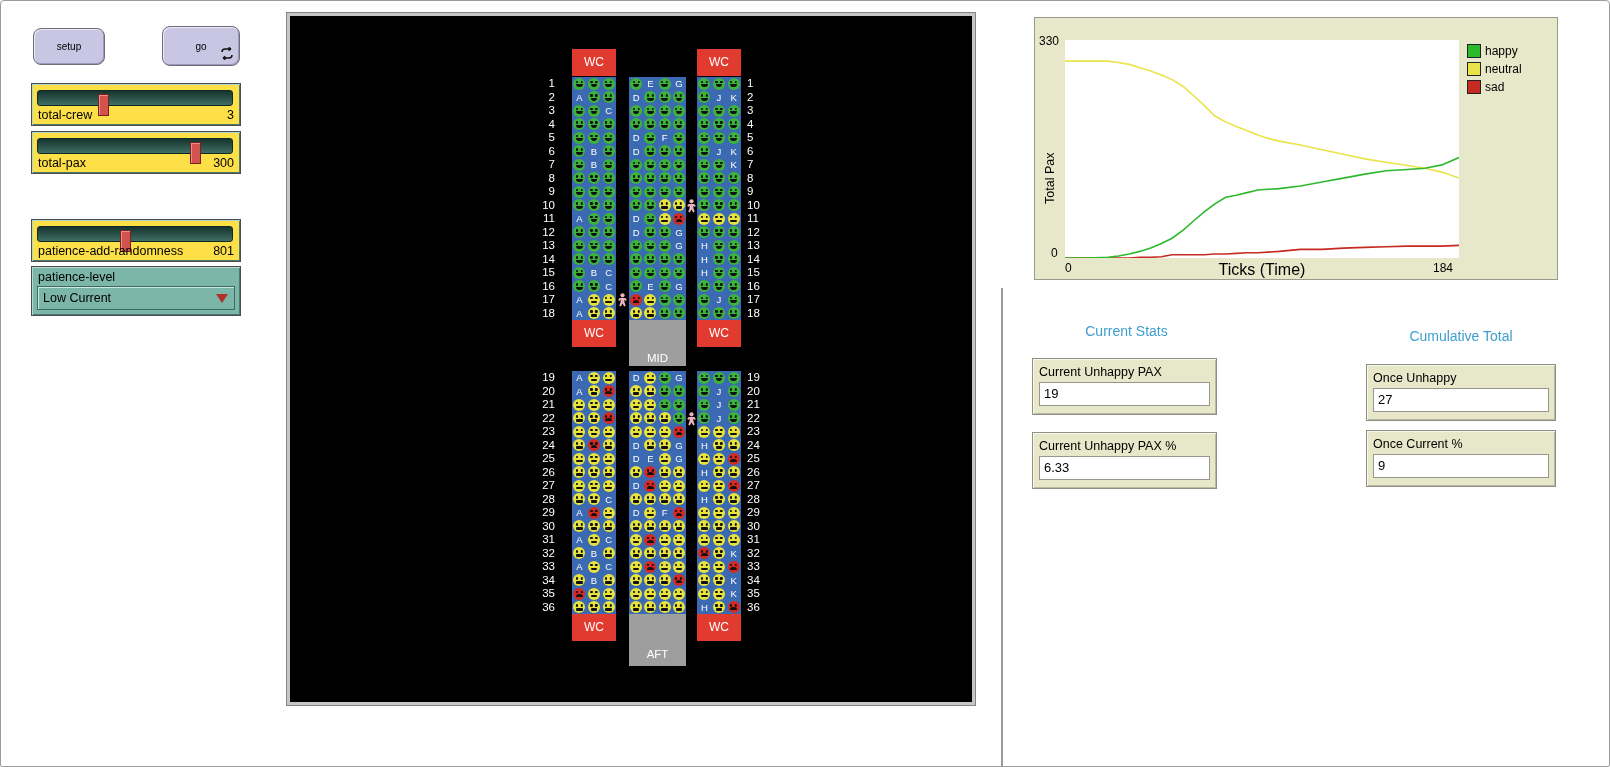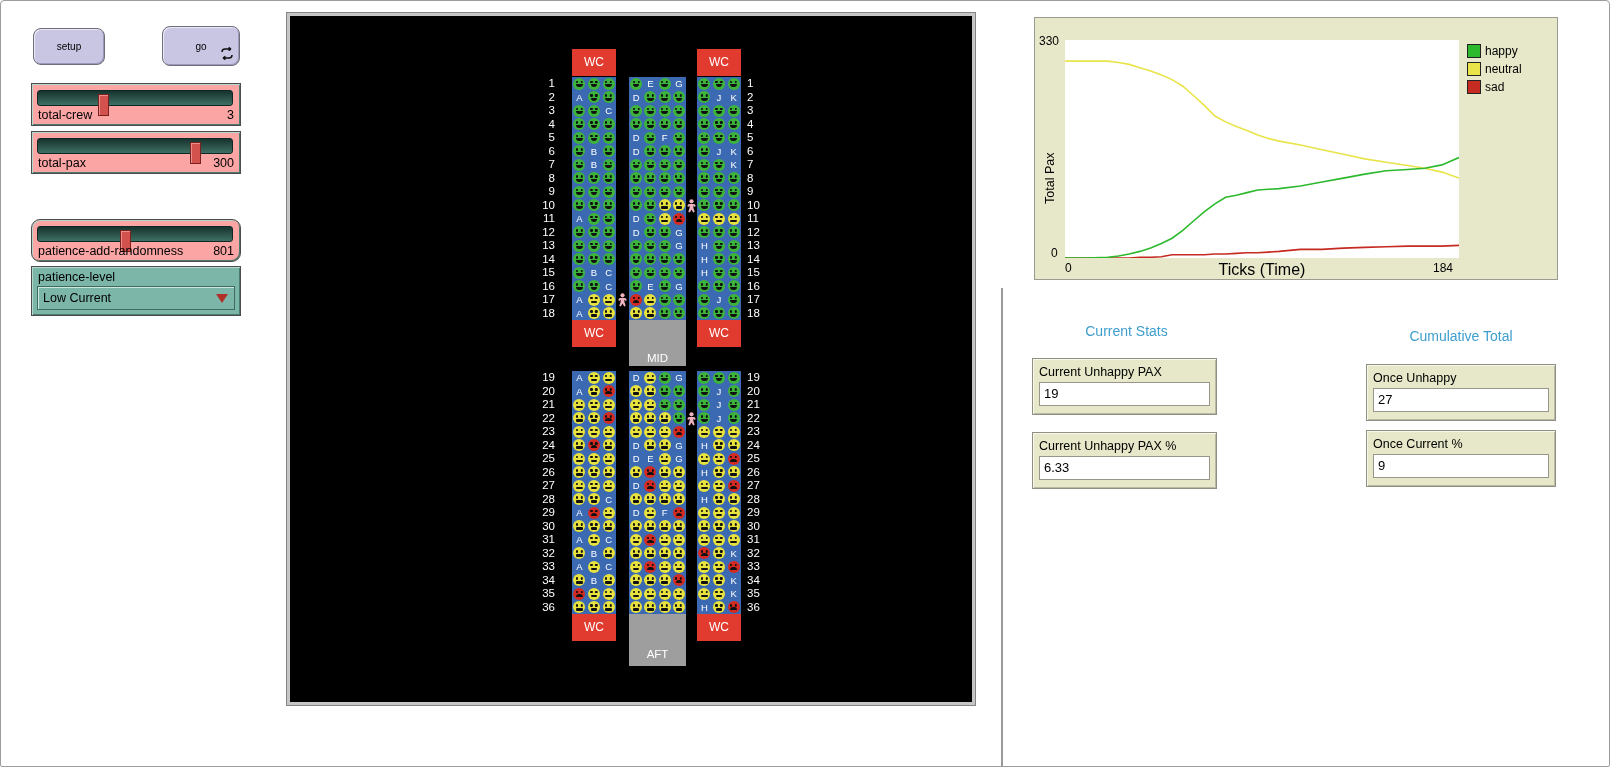--- a/index.html
+++ b/index.html
@@ -10,28 +10,28 @@
 
   
   .nl-button{position:absolute;background:#c9c6e4;border:1px solid #6e6e78;border-radius:8px;
     box-shadow:inset 1px 1px 0 #eceaf8,inset -1px -1px 0 #9b98bc;
     display:flex;align-items:center;justify-content:center;font-size:10px;cursor:pointer;}
   .btn-setup{left:33px;top:28px;width:72px;height:37px;}
   .btn-go{left:162px;top:26px;width:78px;height:40px;}
   .forever-icon{position:absolute;right:5px;bottom:5px;width:14px;height:13px;}
 
   
-  .nl-slider{position:absolute;width:208px;height:41px;background:#fca5a5;border:1px solid #4d4d4d;
+  .nl-slider{position:absolute;width:208px;height:41px;background:#fde047;border:1px solid #4d4d4d;
     box-shadow:inset 1px 1px 0 #b2d8cc,inset -1px -1px 0 #4a7a6e;}
   .groove{position:absolute;left:5px;top:6px;width:194px;height:14px;border-radius:3px;
     background:linear-gradient(#16332d,#3f6f64);border:1px solid #0f2823;}
   .handle{position:absolute;top:3px;width:9px;height:20px;background:#d4524e;border:1px solid #7a211e;
     box-shadow:inset 1px 1px 0 #ec8f8b;cursor:pointer;}
   .sl-row{position:absolute;left:6px;right:6px;bottom:3px;display:flex;justify-content:space-between;font-size:12.5px;}
-  .sl1{left:31px;top:83px;} .sl2{left:31px;top:131px;} .sl3{left:31px;top:219px;border-radius:9px;}
+  .sl1{left:31px;top:83px;} .sl2{left:31px;top:131px;} .sl3{left:31px;top:219px;}
 
   
   .nl-chooser{position:absolute;left:31px;top:266px;width:208px;height:48px;background:#7cb6a9;
     border:1px solid #4d4d4d;box-shadow:inset 1px 1px 0 #b2d8cc,inset -1px -1px 0 #4a7a6e;}
   .chooser-label{font-size:12.5px;padding:3px 0 0 6px;}
   .chooser-box{position:absolute;left:5px;right:5px;bottom:5px;height:22px;border:1px solid #3d6b60;
     box-shadow:inset 1px 1px 0 #cfe8df;display:flex;align-items:center;cursor:pointer;}
   .chooser-value{font-size:12.5px;padding-left:5px;flex:1;}
   .dd-arrow{width:0;height:0;border-left:6px solid transparent;border-right:6px solid transparent;
     border-top:9px solid #b2302a;margin-right:6px;}

